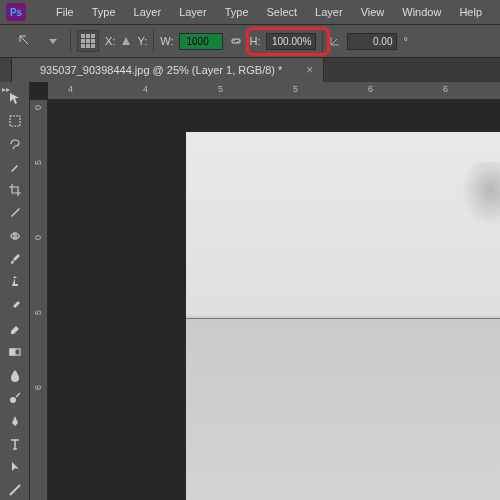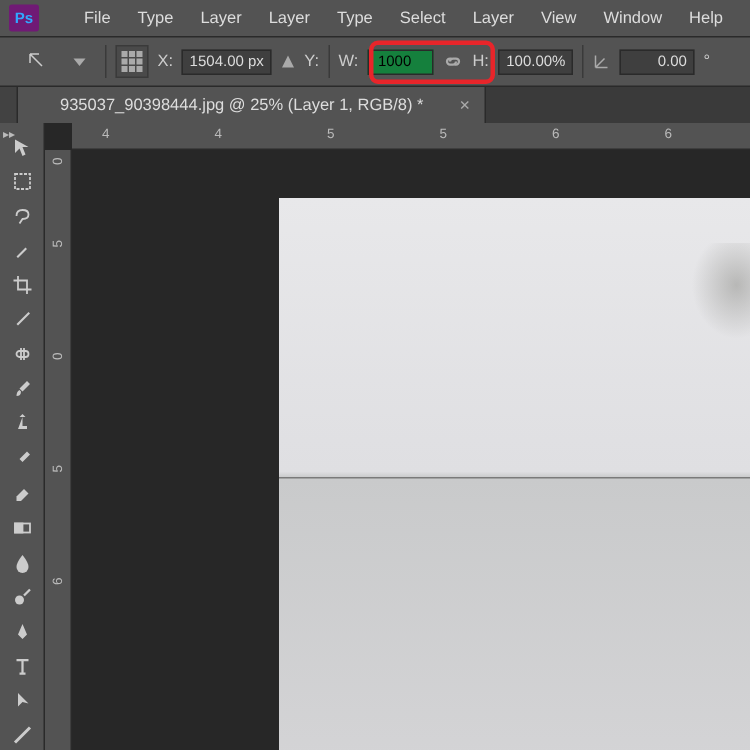--- a/index.html
+++ b/index.html
@@ -72,21 +72,20 @@
         <div></div>
         <div></div>
         <div></div>
         <div></div>
         <div></div>
         <div></div>
         <div></div>
       </div>
     </div>
   <span class="lbl">X:</span>
-  <span class="val">1504.00 px</span>
   <svg width="10" height="10">
       <path d="M5 1 L9 9 L1 9 Z" fill="#aaa"></path>
     </svg>
   <span class="lbl">Y:</span>
   <div style="width:1px;height:22px;background:#3a3a3a"></div>
   <span class="lbl">W:</span>
   <span class="val lite">1000</span>
   <div class="link-icon">
       <svg width="12" height="12" viewBox="0 0 12 12">
         <path d="M4 6a2 2 0 0 1 2-2h2a2 2 0 0 1 0 4H7"></path>

